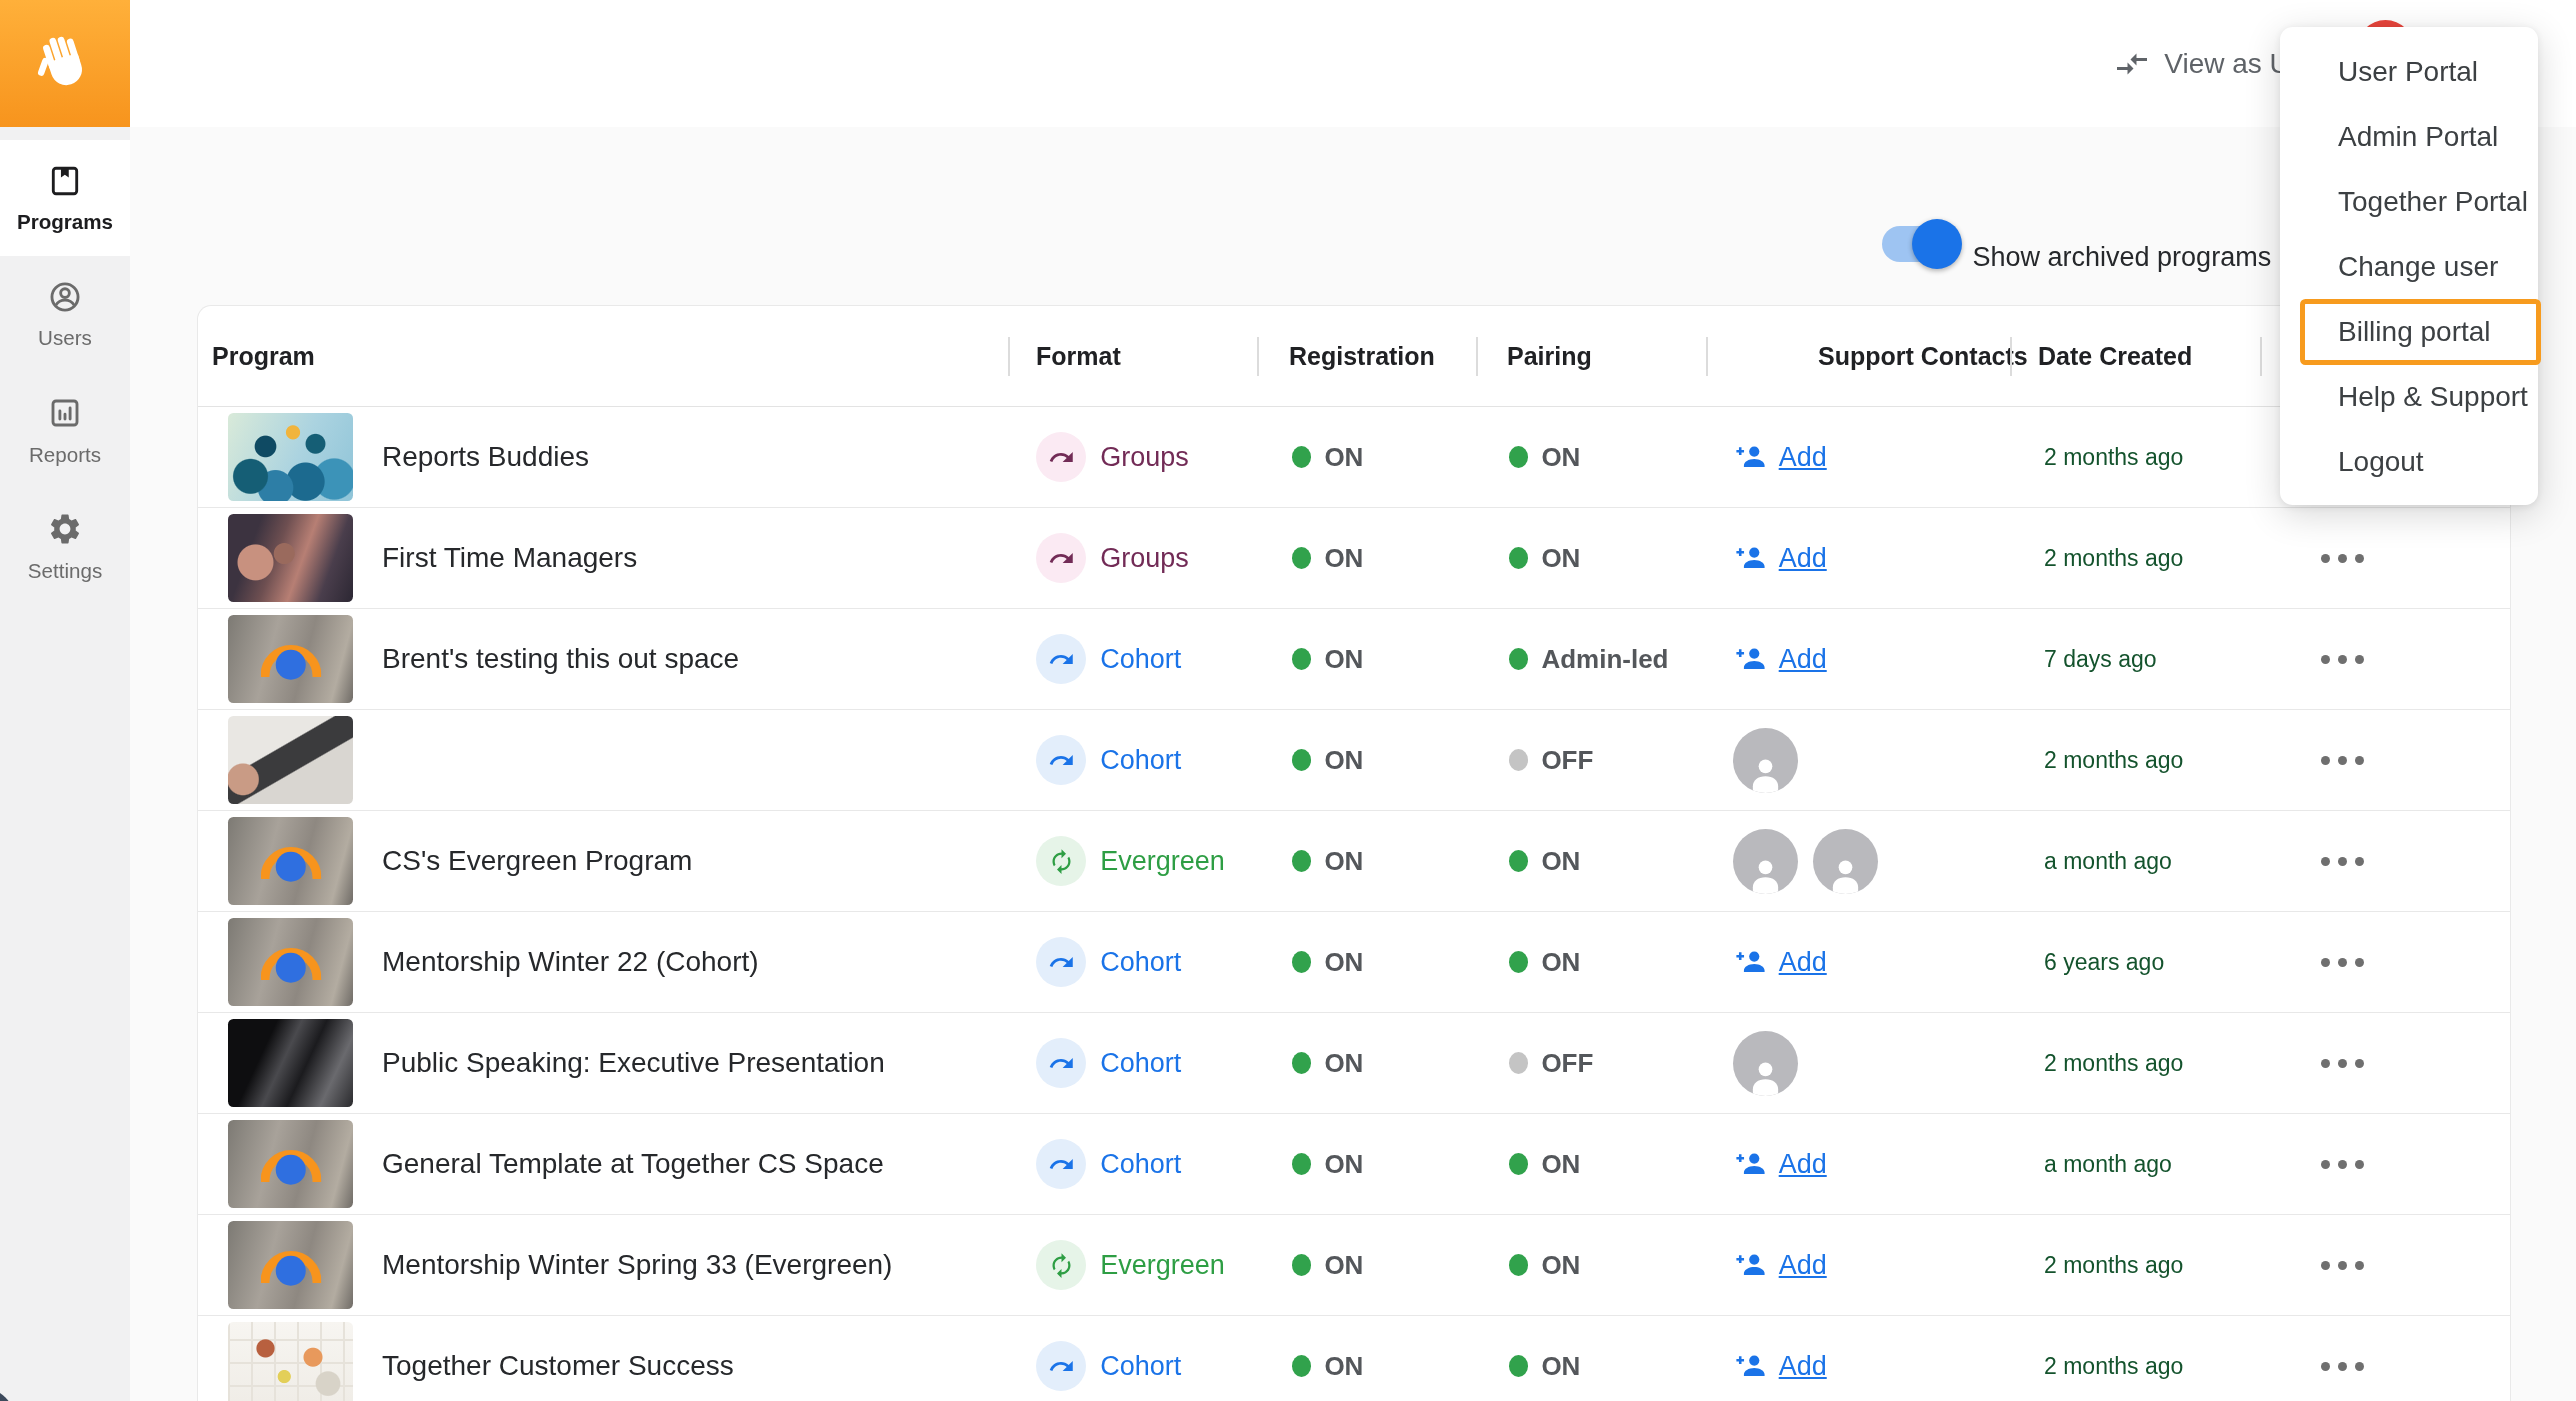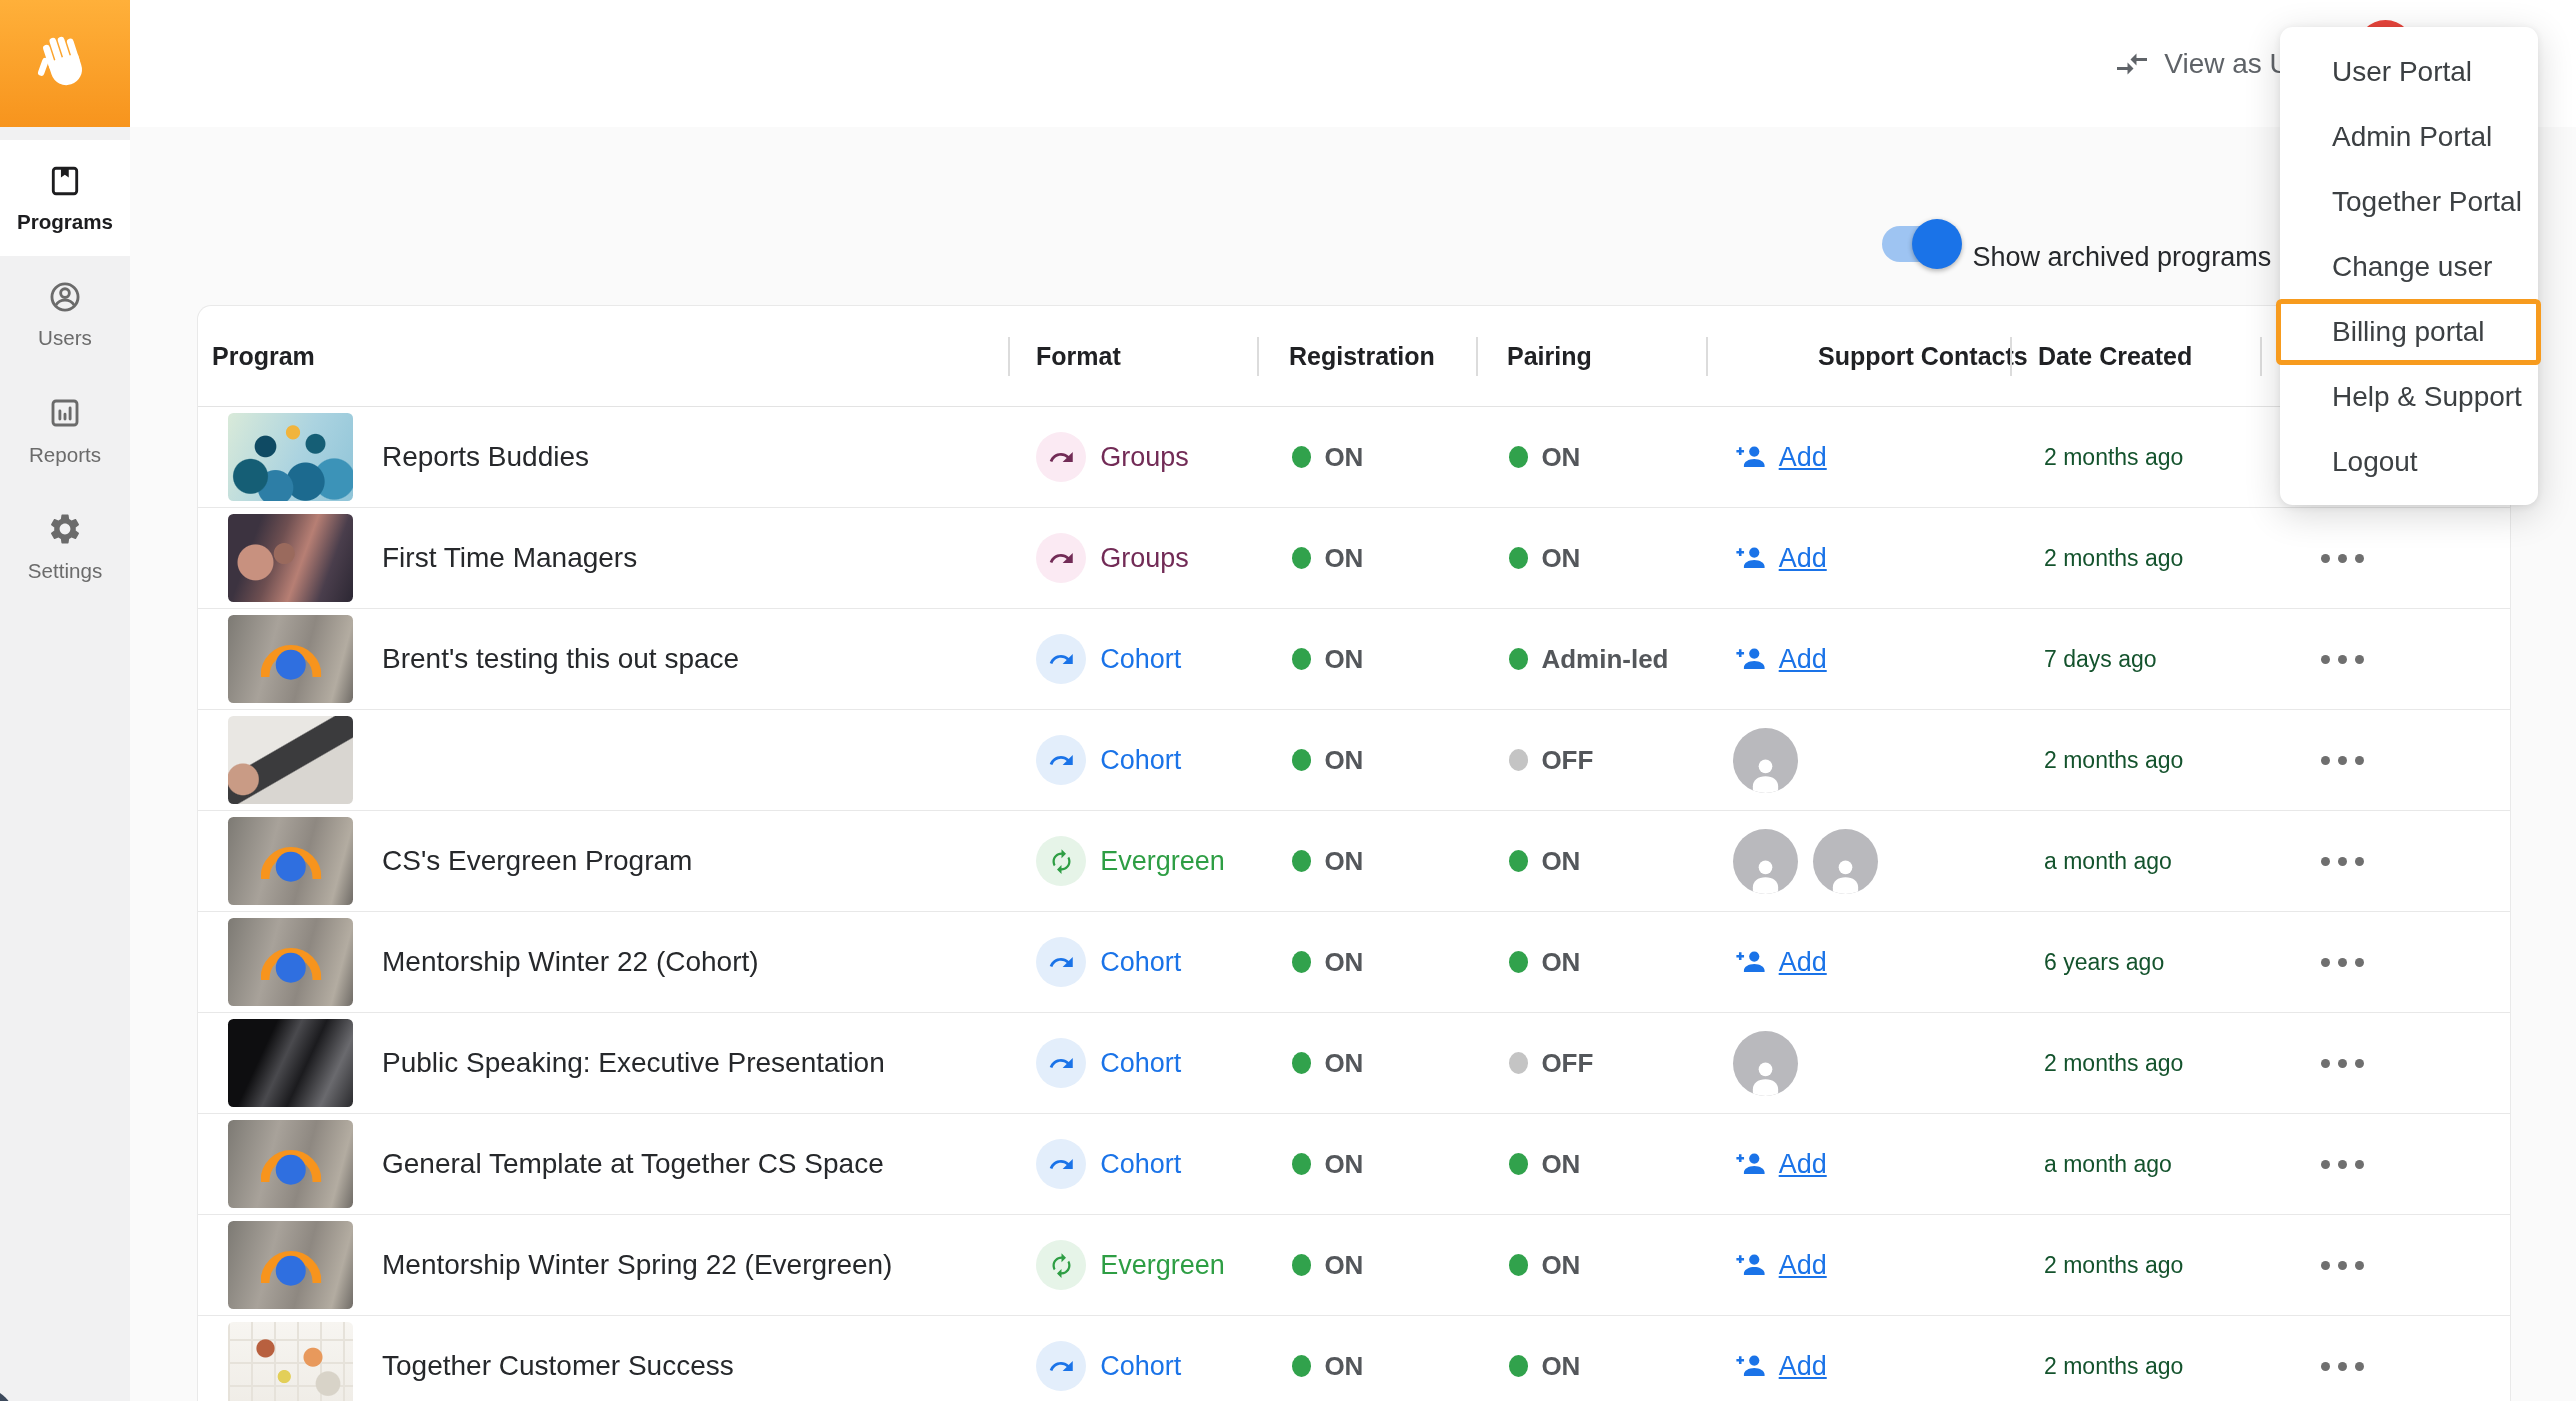--- a/index.html
+++ b/index.html
@@ -25,22 +25,22 @@
               font-size:34px;font-weight:700;color:#1d1d1f;}
   .view-as{position:absolute;left:2114px;top:0;height:127px;display:flex;align-items:center;gap:14.3px;
            color:#5f6368;font-size:28px;font-weight:500;z-index:4;cursor:pointer;white-space:nowrap;}
   .view-as svg{width:36px;height:36px;}
   .avatar-red{position:absolute;left:2357px;top:20px;width:57px;height:57px;border-radius:50%;
               background:#e8453c;z-index:5;cursor:pointer;}
 
   
   .menu{position:absolute;left:2280px;top:27px;width:258px;padding:12.5px 0 10.8px;background:#fff;
         border-radius:12.5px;box-shadow:0 9px 36px rgba(0,0,0,.16),0 1.8px 7.2px rgba(0,0,0,.08);z-index:50;}
-  .menu-item{position:relative;height:65px;display:flex;align-items:center;padding-left:52px;
-             font-size:28px;color:#3c4043;cursor:pointer;white-space:nowrap;}
+  .menu-item{position:relative;height:65px;display:flex;align-items:center;padding-left:34px;
+             font-size:28px;color:#3c4043;cursor:pointer;white-space:nowrap;margin-left:24px;}
   .menu-item.highlighted::before{content:"";position:absolute;left:-3.6px;right:-2.7px;top:-0.9px;bottom:-0.9px;
              border:5.4px solid #f79b1e;border-radius:5.4px;pointer-events:none;}
 
   
   .toggle-wrap{position:absolute;left:1882px;top:226px;height:36px;display:flex;align-items:center;z-index:2;}
   .switch{position:relative;width:69px;height:36px;border-radius:18px;background:#9ec4f2;cursor:pointer;}
   .switch .thumb{position:absolute;right:-5.4px;top:-7.2px;width:50px;height:50px;border-radius:50%;
                  background:#1a73e8;box-shadow:0 1.8px 5.4px rgba(0,0,0,.3);}
   .toggle-label{margin-left:21.5px;font-size:27px;color:#26282b;white-space:nowrap;margin-top:27px;}
 
@@ -502,21 +502,21 @@
     </div>
     <div class="cell date">a month ago</div>
     <div class="dots">
             <i></i>
             <i></i>
             <i></i>
           </div>
   </div>
         <div class="row">
     <div class="thumb th-team-logo"></div>
-    <div class="name">Mentorship Winter Spring 22 (Evergreen)</div>
+    <div class="name">Mentorship Winter Spring 33 (Evergreen)</div>
     <div class="cell fmt fmt-evergreen">
       <span class="badge">
 
         <svg class="ic-cycle" viewBox="0 0 24 24">
           <path fill="currentColor" d="M12 6v3l4-4-4-4v3c-4.42 0-8 3.58-8 8 0 1.57.46 3.03 1.24 4.26L6.7 14.8c-.45-.83-.7-1.79-.7-2.8 0-3.31 2.69-6 6-6zm6.76 1.74L17.3 9.2c.44.84.7 1.79.7 2.8 0 3.31-2.69 6-6 6v-3l-4 4 4 4v-3c4.42 0 8-3.58 8-8 0-1.57-.46-3.03-1.24-4.26z"></path>
         </svg>
       </span>
       <span class="fmt-label">Evergreen</span>
     </div>
     <div class="cell reg">

